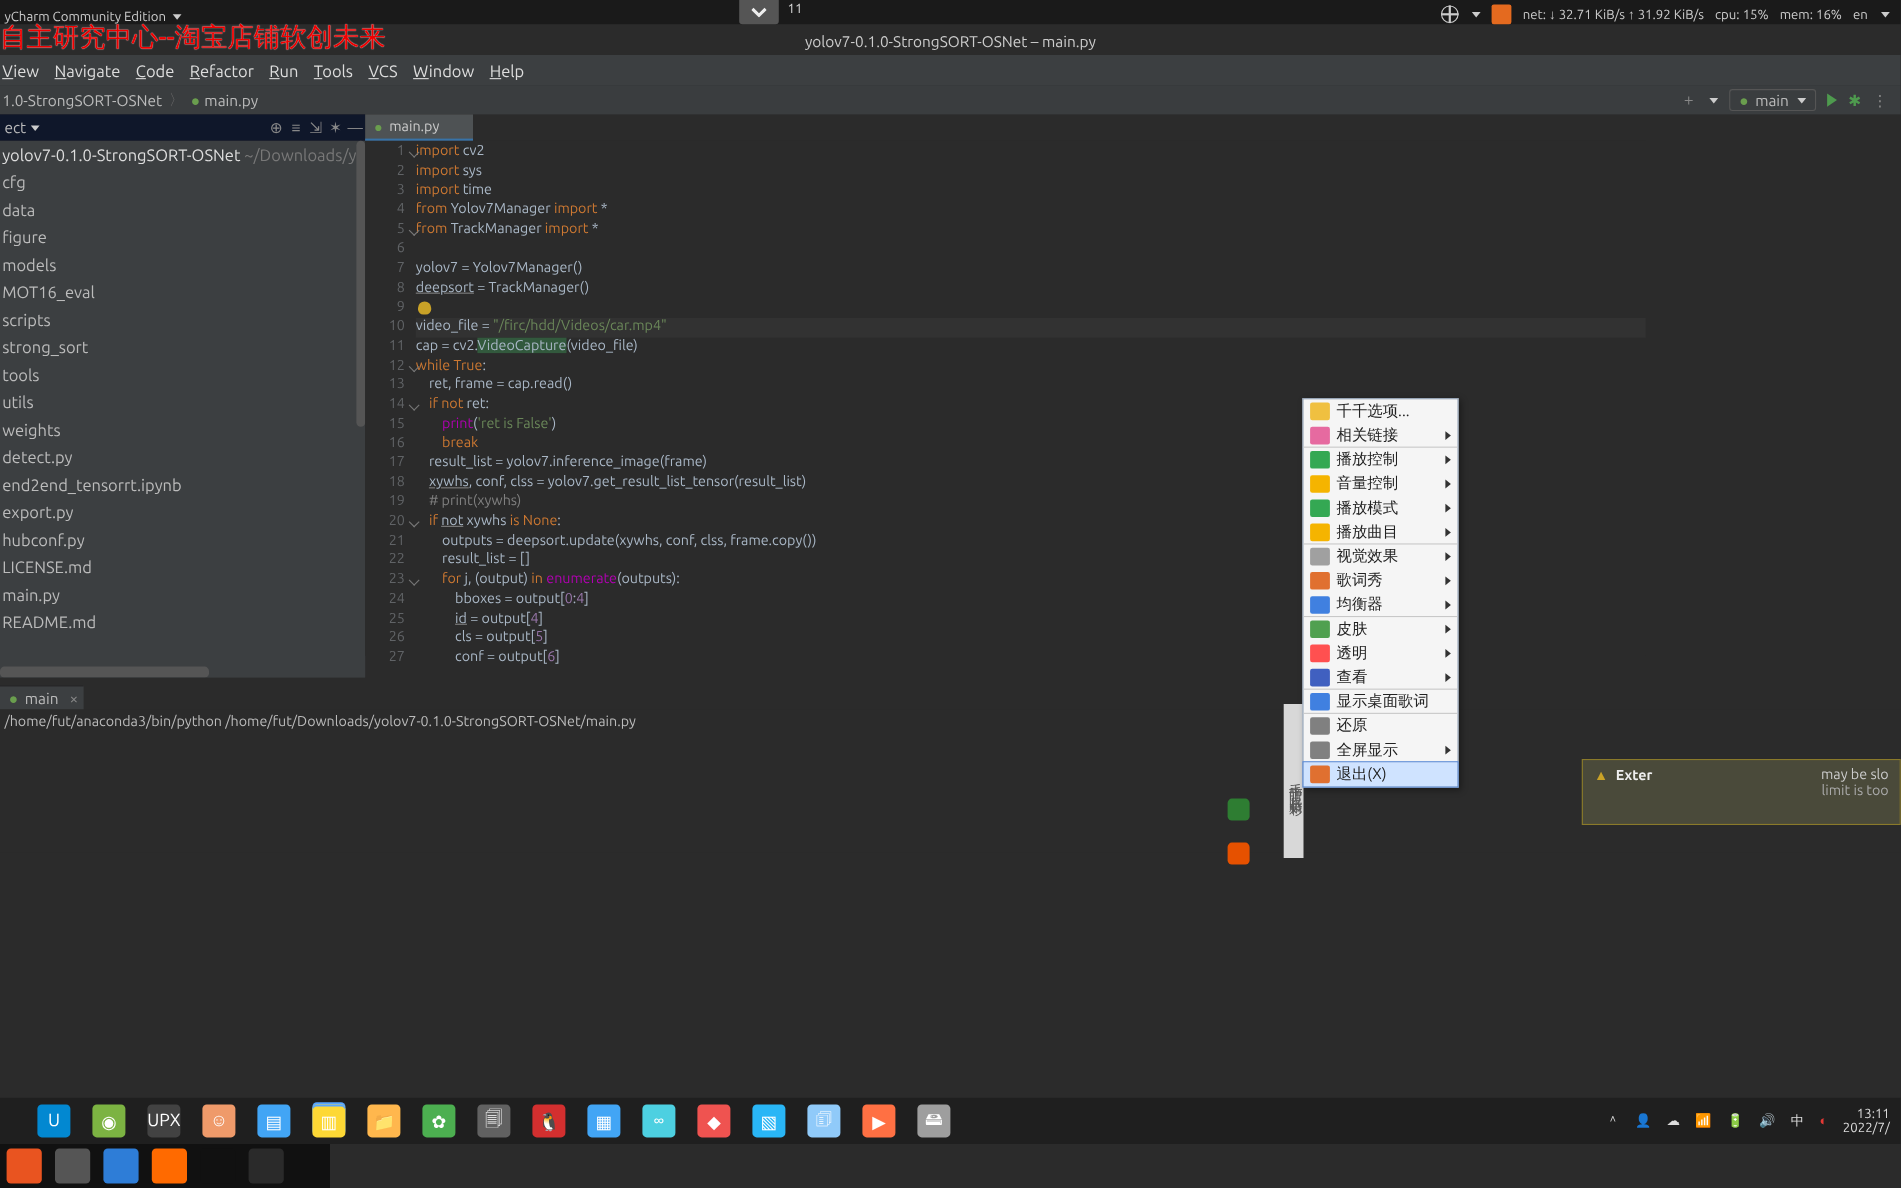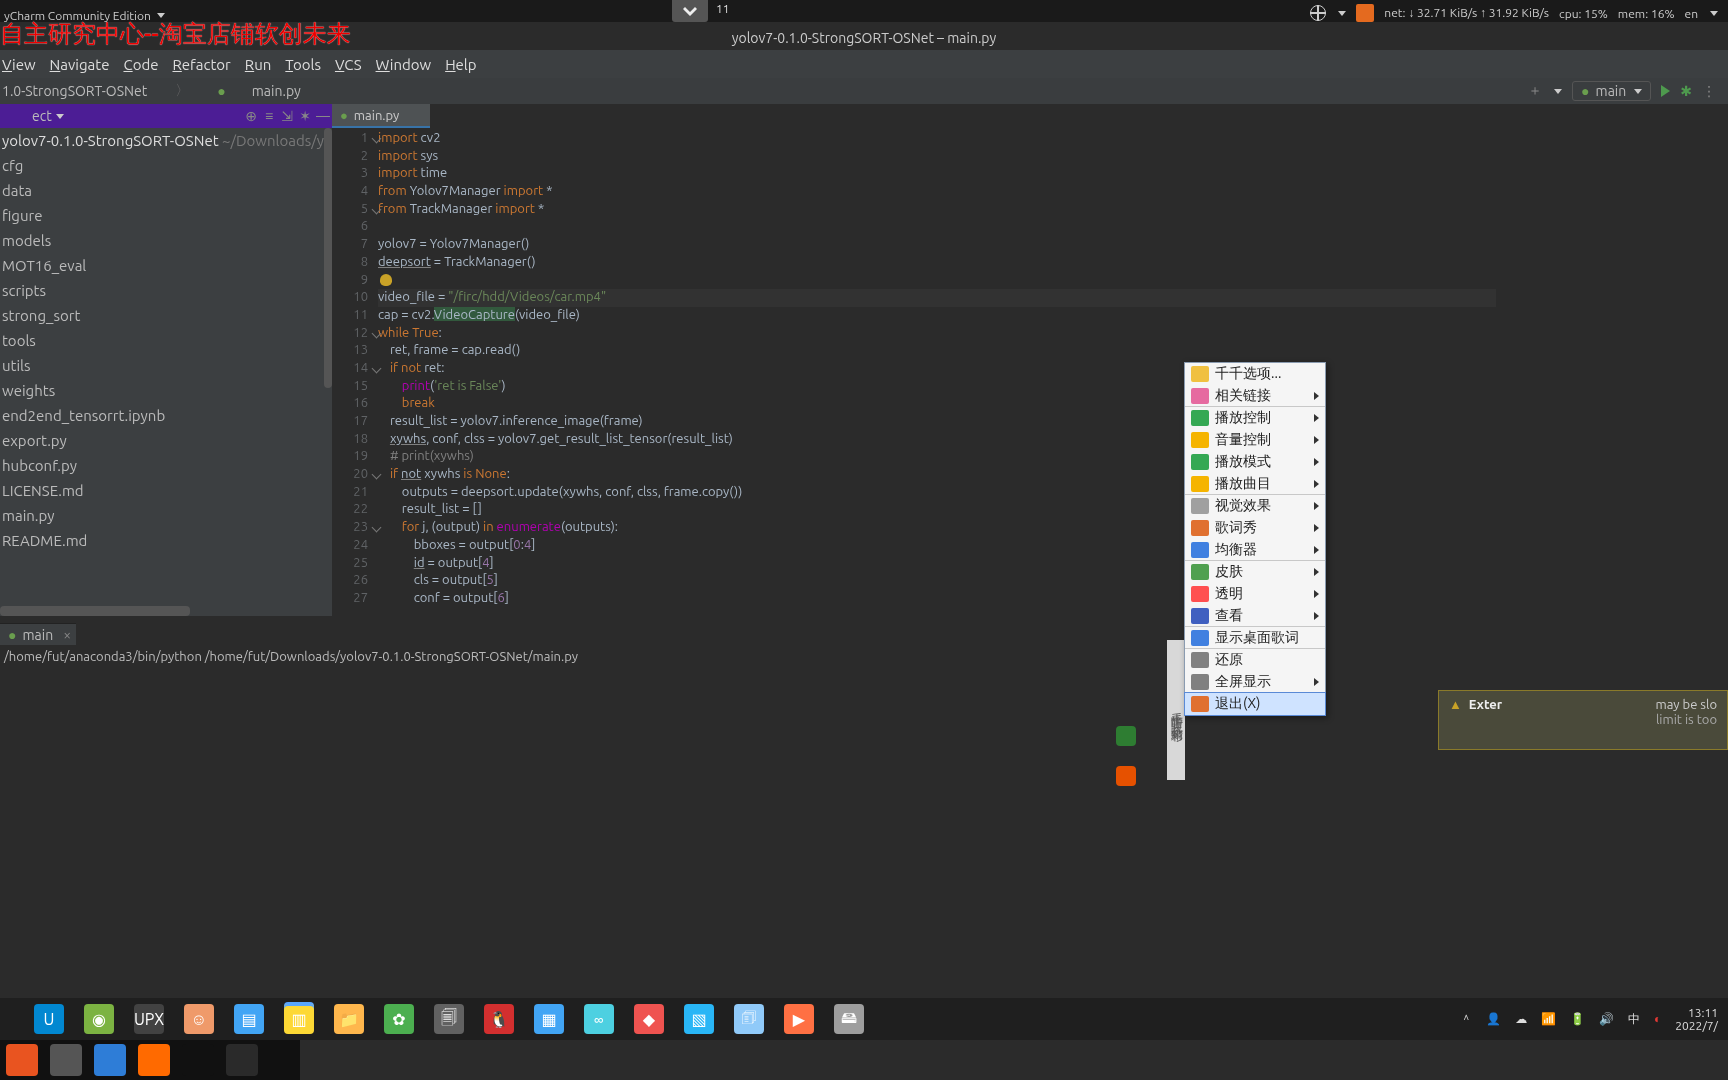--- a/index.html
+++ b/index.html
@@ -20,30 +20,30 @@
 .globe::after{content:"";position:absolute;top:6px;left:-1px;height:1.5px;width:16px;background:#ccc;}
 
 
 .overlay-text { position:absolute; left:0; top:18px; font-size:24px; color:#e00; font-weight:500; text-shadow:0 0 1px #fff; z-index:3;}
 .ide-title { position:absolute; top:30px; left:0; right:0; height:20px; text-align:center; color:#ccc; font-size:14px;}
 .menubar { position:absolute; top:50px; left:0; right:0; height:28px; display:flex; align-items:center; gap:14px; padding-left:2px; color:#ddd; font-size:15px; background:#3c3f41; }
 .menubar span{cursor:default;}
 .menubar span u{text-decoration:underline;}
 
 
-.crumb { position:absolute; top:78px; left:0; right:0; height:26px; background:#3a3d3f; display:flex; align-items:center; color:#bbb; font-size:14px;gap:22px; }
+.crumb { position:absolute; top:78px; left:0; right:0; height:26px; background:#3a3d3f; display:flex; align-items:center; color:#bbb; font-size:14px; }
 .crumb .proj { padding-left:2px; }
 .crumb .sep { margin:0 6px; color:#666;}
 .crumb .file { }
 .crumb .right { margin-left:auto; display:flex; align-items:center; gap:10px; padding-right:12px;}
 .run-cfg { display:flex; align-items:center; gap:6px; border:1px solid #555; padding:1px 8px; border-radius:3px;}
 .play{width:0;height:0;border-top:6px solid transparent;border-bottom:6px solid transparent;border-left:9px solid #4e9a4e;}
 
 
-.proj-hdr { position:absolute; top:104px; left:0; width:332px; height:24px; background:#4c1d95; display:flex; align-items:center; font-size:14px; color:#bbb;padding-left:28px; }
+.proj-hdr { position:absolute; top:104px; left:0; width:332px; height:24px; background:#0f172a; display:flex; align-items:center; font-size:14px; color:#bbb; }
 .proj-hdr .lbl{padding-left:4px;}
 .proj-hdr .sp{flex:1;}
 .proj-hdr .ic{width:18px;text-align:center;color:#888;}
 .tree { position:absolute; top:128px; left:0; width:332px; bottom:464px; background:#3c3f41; color:#bbb; font-size:15px; overflow:hidden;}
 .tree-row { height:25px; display:flex; align-items:center; padding-left:2px; white-space:nowrap;}
 .tree .muted{color:#787878;}
 .tree-scroll { position:absolute; left:0; bottom:0; width:190px; height:10px; background:#555; border-radius:4px;}
 
 
 .ed-tabs { position:absolute; top:104px; left:332px; width:98px; height:24px; background:#4e5254; border-bottom:2px solid #3873a8; display:flex; align-items:center; gap:6px; padding:0 8px; font-size:13px; color:#ccc;}
@@ -183,20 +183,21 @@
       <div class="tree-row">cfg</div>
       <div class="tree-row">data</div>
       <div class="tree-row">figure</div>
       <div class="tree-row">models</div>
       <div class="tree-row">MOT16_eval</div>
       <div class="tree-row">scripts</div>
       <div class="tree-row">strong_sort</div>
       <div class="tree-row">tools</div>
       <div class="tree-row">utils</div>
       <div class="tree-row">weights</div>
+      <div class="tree-row">detect.py</div>
       <div class="tree-row">end2end_tensorrt.ipynb</div>
       <div class="tree-row">export.py</div>
       <div class="tree-row">hubconf.py</div>
       <div class="tree-row">LICENSE.md</div>
       <div class="tree-row">main.py</div>
       <div class="tree-row">README.md</div>
     </div>
   <div class="tree-scroll"></div>
 </div>
 

